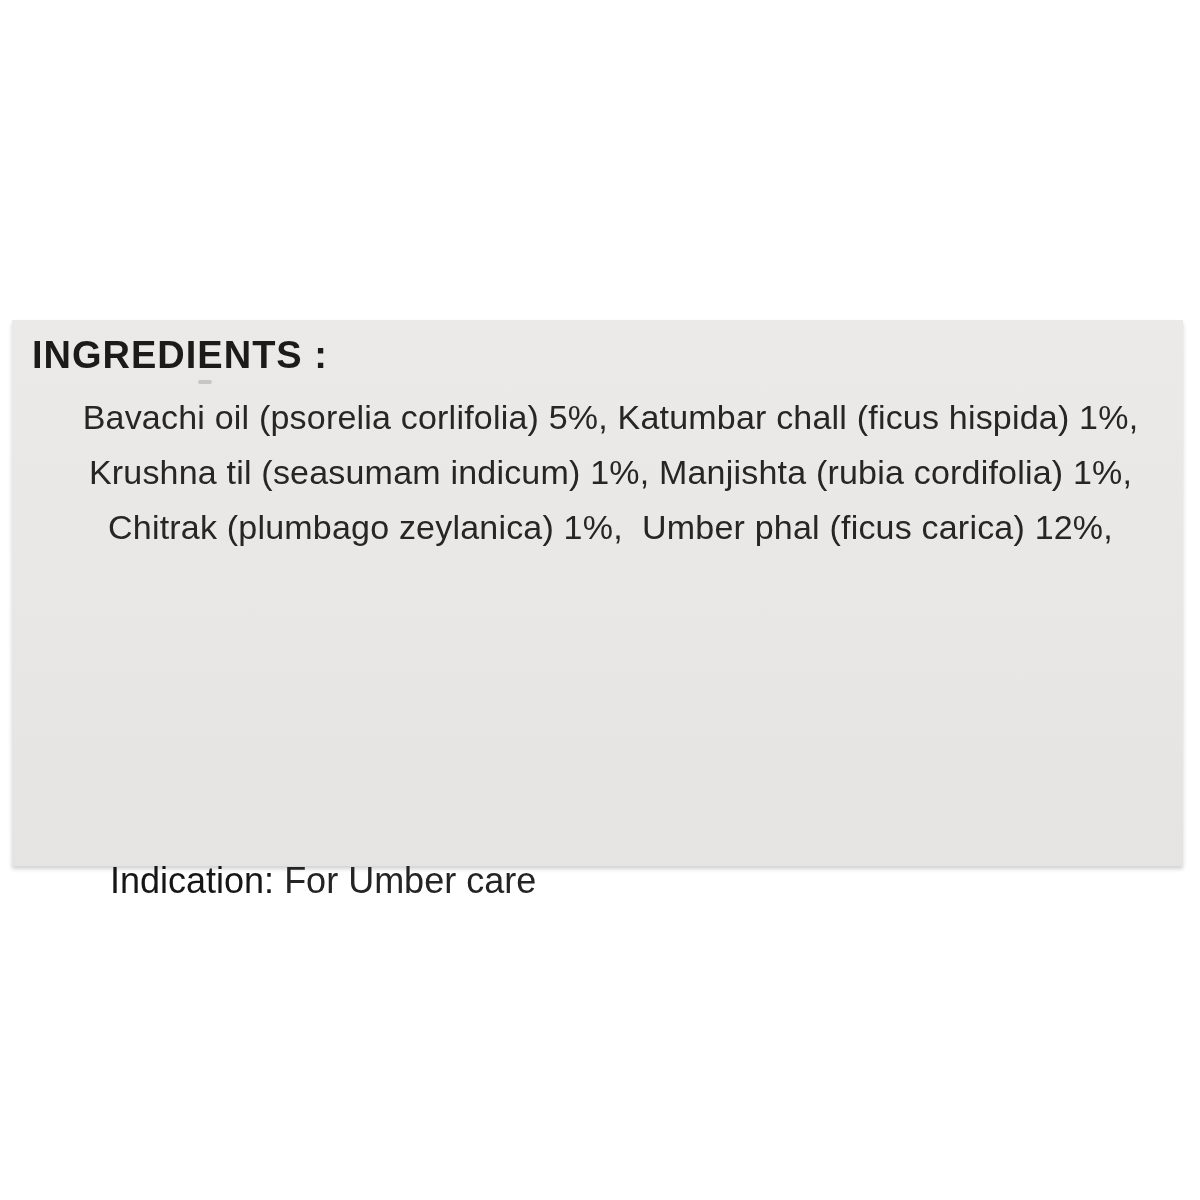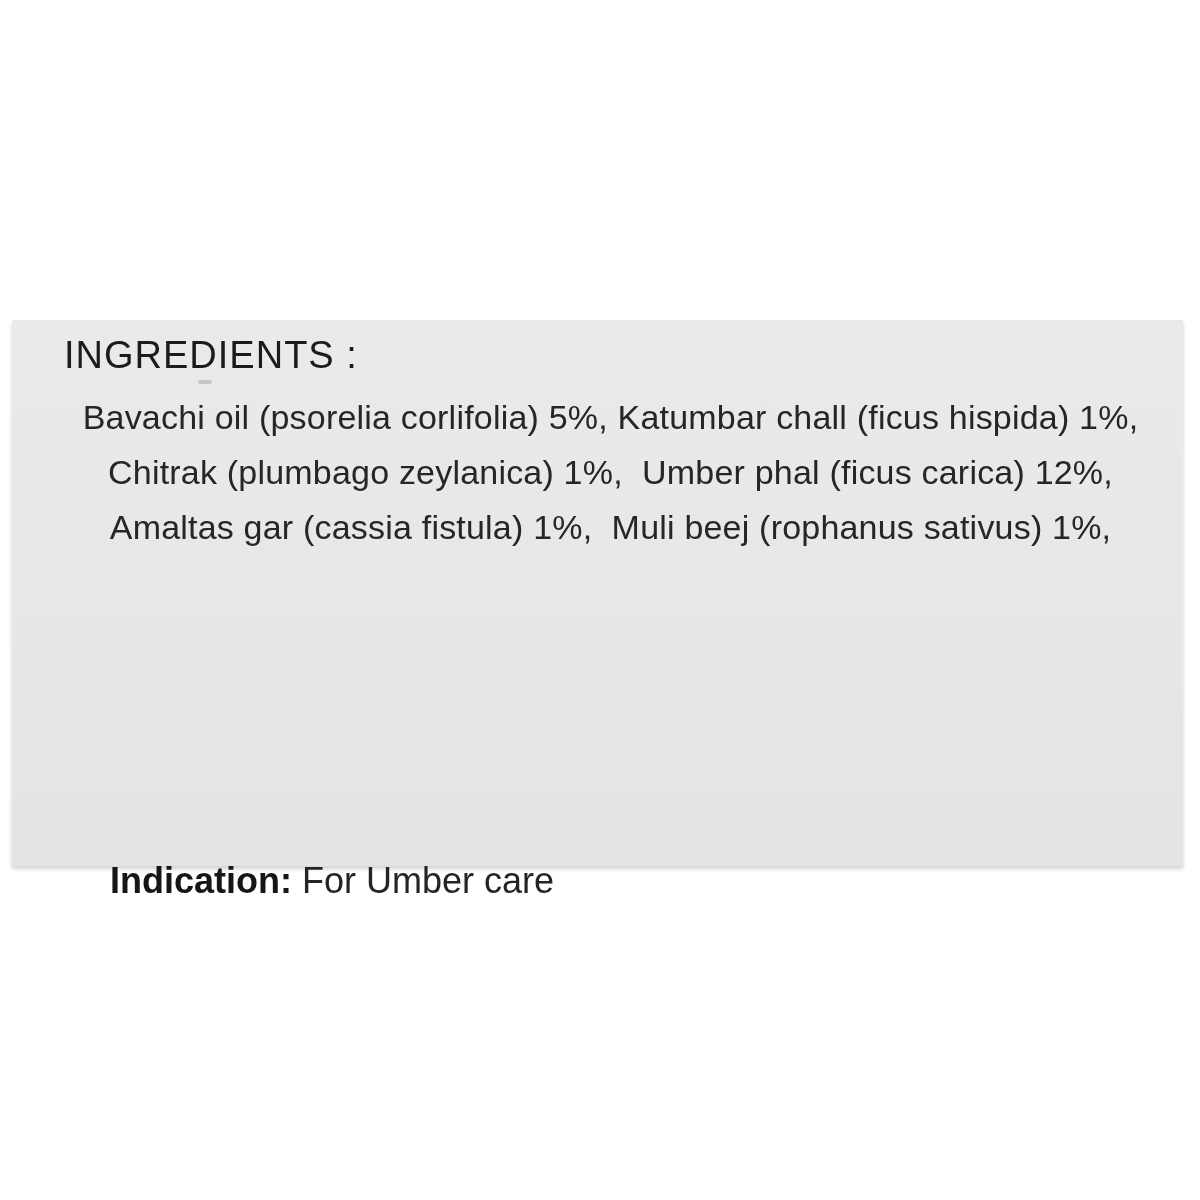--- a/index.html
+++ b/index.html
@@ -22,24 +22,24 @@
     left: 12px;
     top: 320px;
     width: 1171px;
     height: 546px;
     background: linear-gradient(180deg, #eceae8 0%, #e9e7e5 55%, #e6e4e2 100%);
     box-shadow: 0 3px 4px rgba(0,0,0,0.18);
     color: #222222;
   }
   .heading {
     position: absolute;
-    left: 52px;
+    left: 20px;
     top: 14px;
     font-size: 38px;
-    font-weight: normal;
+    font-weight: bold;
     letter-spacing: 1px;
     color: #1b1b1b;
     white-space: pre;
   }
   .lines {
     position: absolute;
     left: 36px;
     top: 70px;
     right: 10px;
     text-align: center;
@@ -54,21 +54,21 @@
   }
   .indication {
     position: absolute;
     left: 38px;
     top: 498px;
     font-size: 36px;
     color: #242424;
     white-space: pre;
   }
   .indication .ind-label {
-    font-weight: bold;
+    font-weight: normal;
     color: #161616;
   }
   .smudge {
     position: absolute;
     left: 186px;
     top: 60px;
     width: 14px;
     height: 4px;
     background: #b9b7b5;
     border-radius: 2px;
@@ -80,22 +80,22 @@
 
 <div class="page">
   <div class="label-panel">
 
     <div class="heading">INGREDIENTS :</div>
 
     <div class="smudge"></div>
 
     <div class="lines">
       <div class="ing-line">Bavachi oil (psorelia corlifolia) 5%, Katumbar chall (ficus hispida) 1%,</div>
+      <div class="ing-line">Krushna til (seasumam indicum) 1%, Manjishta (rubia cordifolia) 1%,</div>
       <div class="ing-line">Chitrak (plumbago zeylanica) 1%,  Umber phal (ficus carica) 12%,</div>
-      <div class="ing-line">Amaltas gar (cassia fistula) 1%,  Muli beej (rophanus sativus) 1%,</div>
     </div>
 
     <div class="indication">
       <span class="ind-label">Indication:</span><span> For Umber care</span>
     </div>
 
   </div>
 </div>
 
 </body></html>

